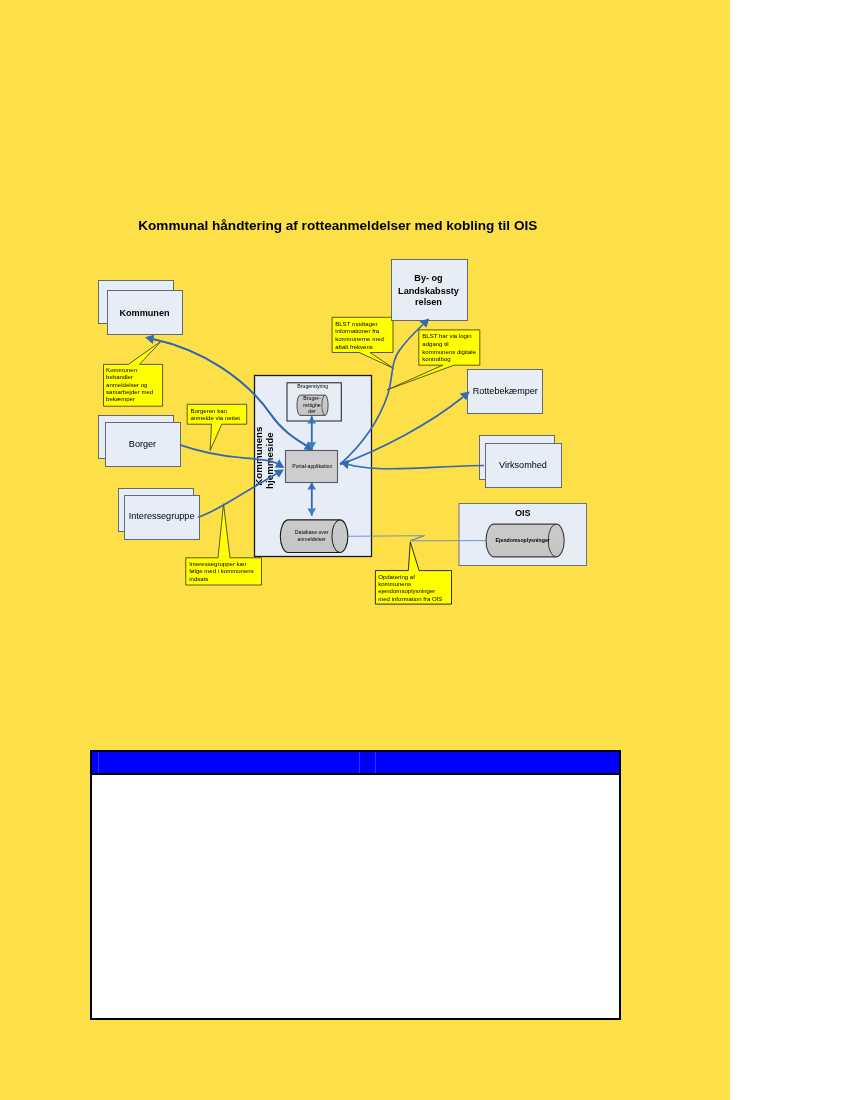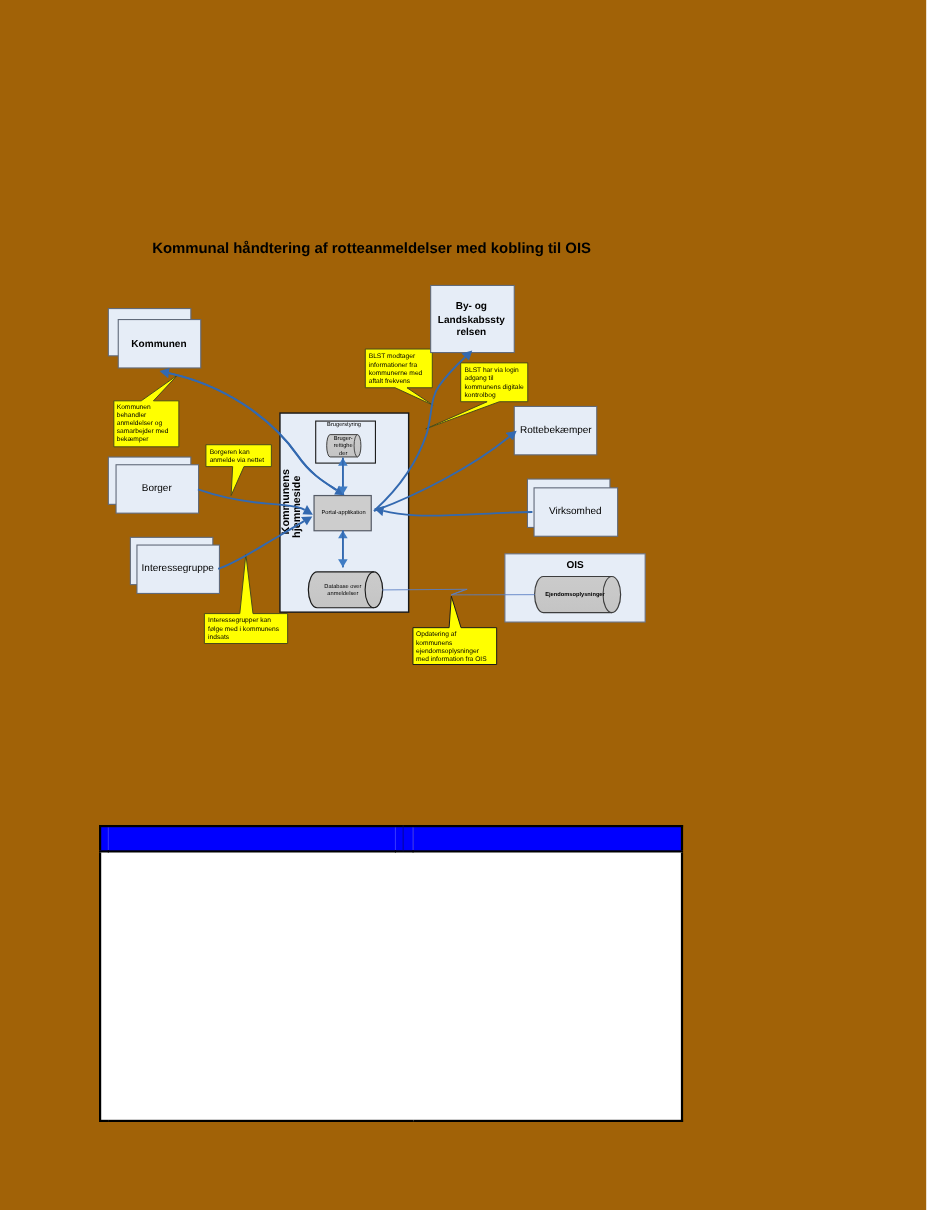--- a/index.html
+++ b/index.html
@@ -1,17 +1,17 @@
 <!DOCTYPE html>
 <html><head>
 <meta charset="utf-8">
 <style>
   html,body{margin:0;padding:0;}
   body{width:850px;height:1100px;background:#ffffff;font-family:"Liberation Sans",sans-serif;overflow:hidden;}
-  #page{position:relative;width:842px;height:1100px;background:#a16207;}
+  #page{position:relative;width:730px;height:1100px;background:#fde047;}
   #diagram{position:absolute;left:0;top:0;width:850px;height:1100px;}
   .dtitle{position:absolute;font-weight:bold;font-size:13.56px;color:#000;white-space:nowrap;}
   svg text{font-family:"Liberation Sans",sans-serif;fill:#000;}
   .nodeLabel{font-size:9.15px;font-weight:bold;text-anchor:middle;}
   .nodeLabelR{font-size:9.1px;text-anchor:middle;}
   .noteTxt{font-size:6.05px;text-anchor:start;}
   .smallTxt{font-size:5.2px;text-anchor:middle;}
   #bottom-table{position:absolute;left:90px;top:750px;width:531px;border-collapse:collapse;
      border:2.2px solid #000;table-layout:fixed;}
   #bottom-table th{height:21px;padding:0;background:#0000ff;border:none;}

